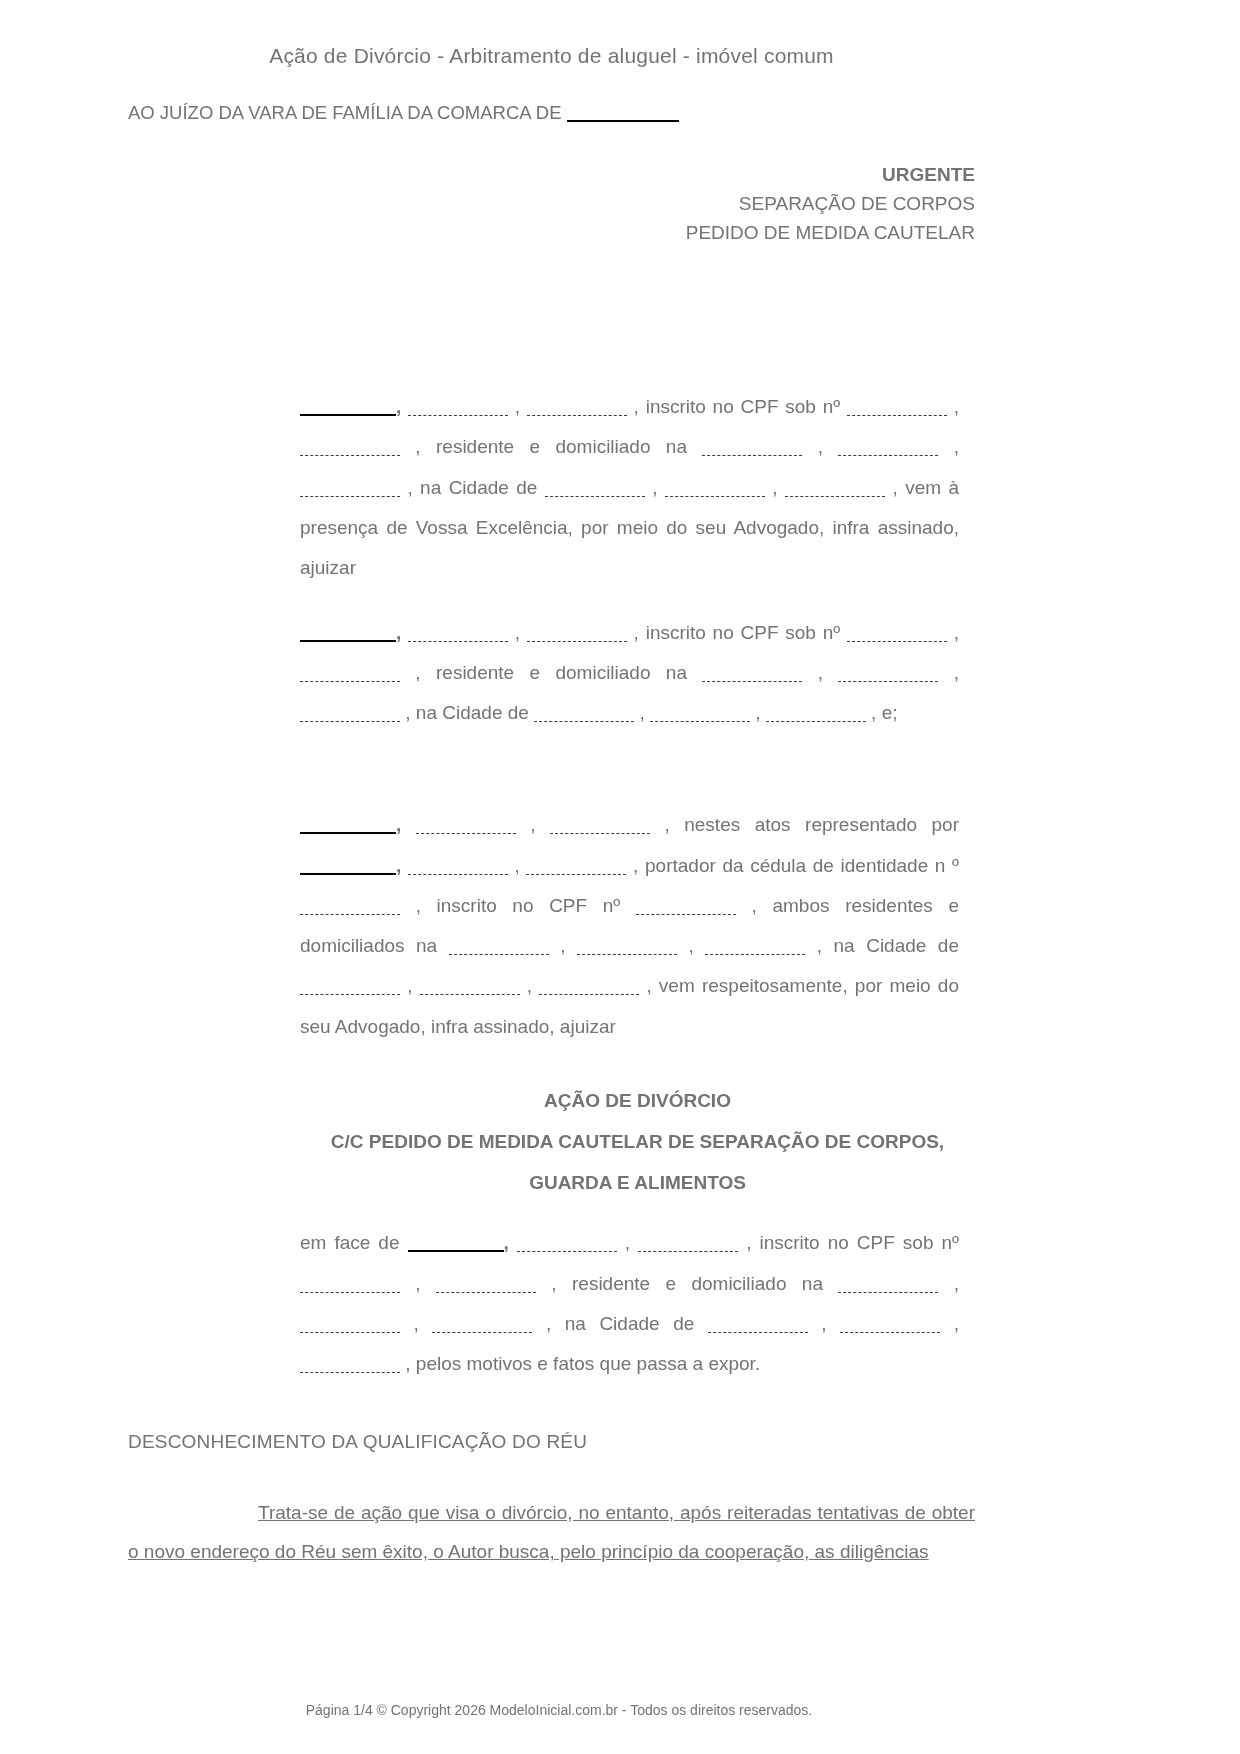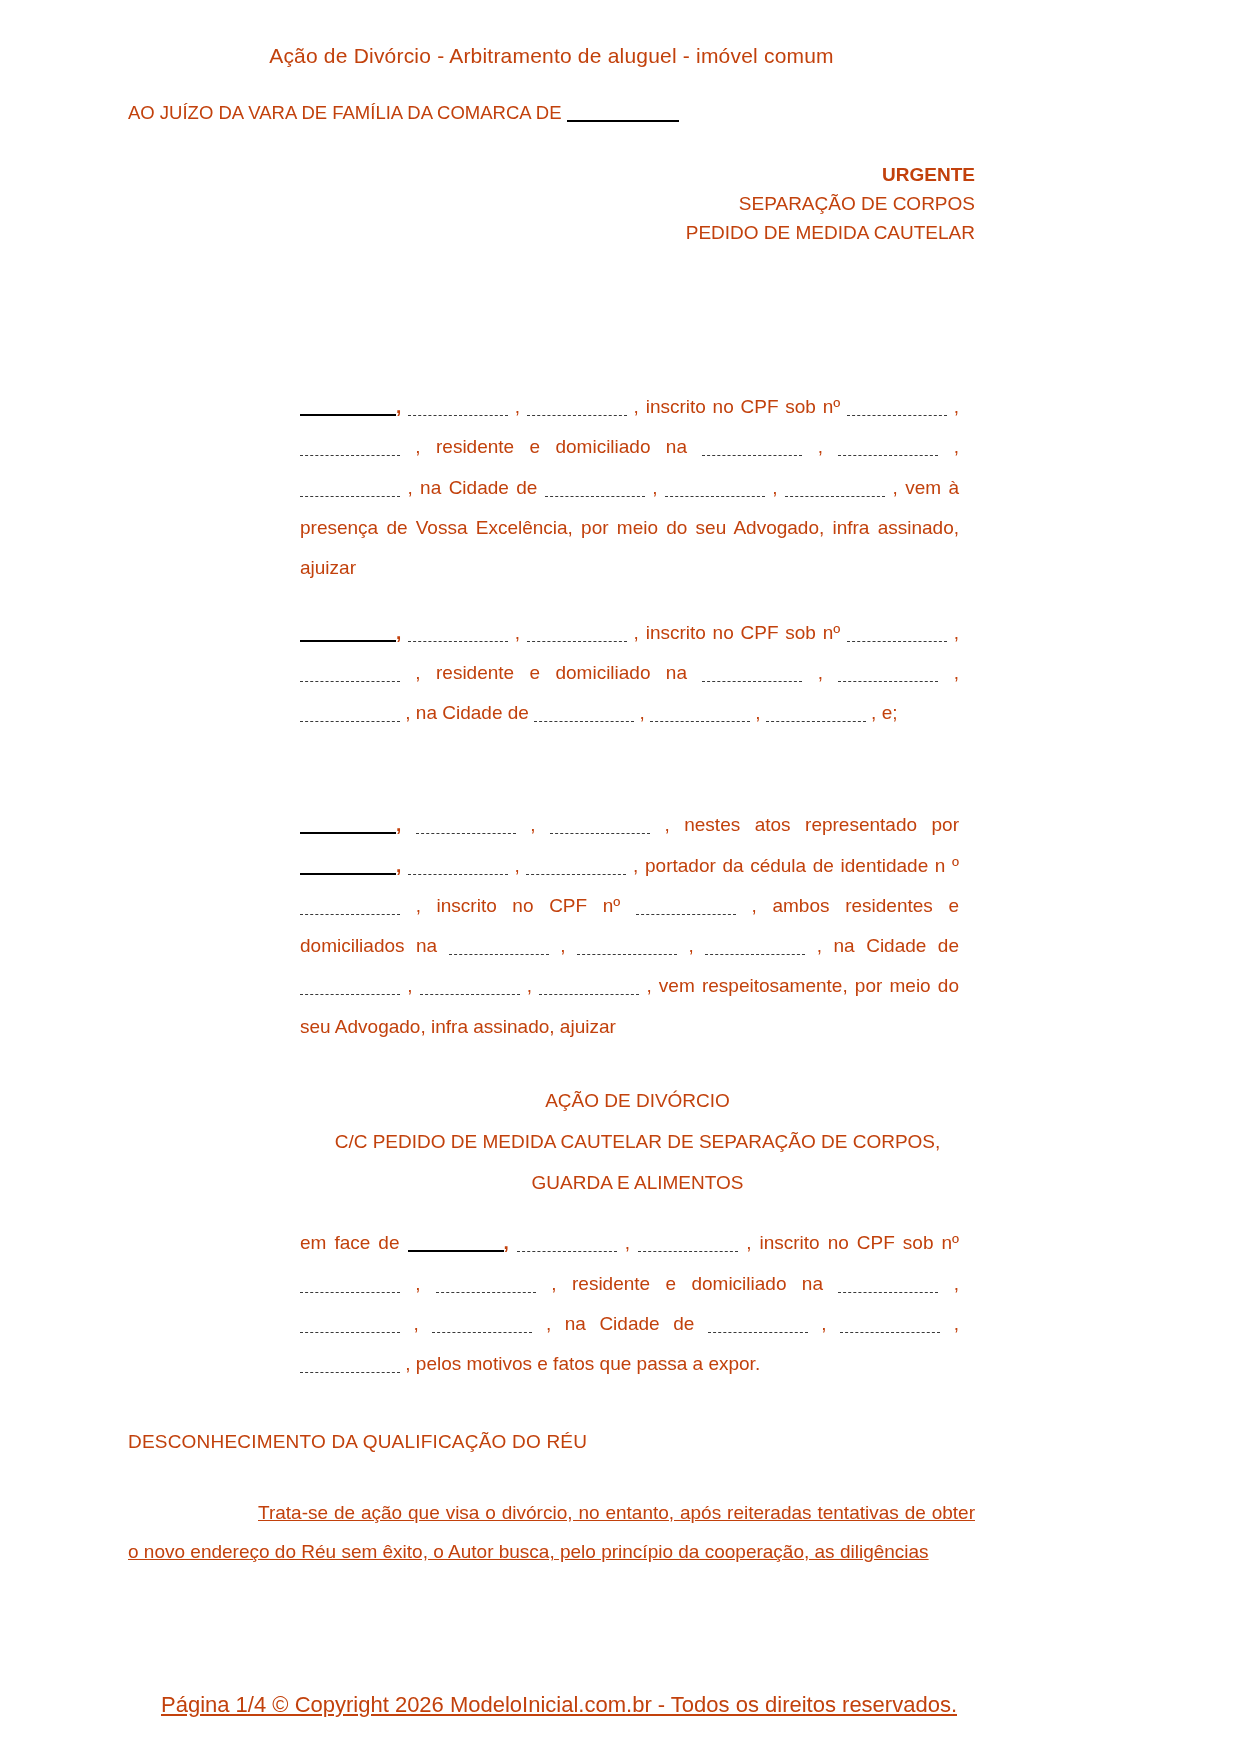--- a/index.html
+++ b/index.html
@@ -1,43 +1,43 @@
 <!DOCTYPE html>
 <html lang="pt-BR"><head>
 <meta charset="utf-8">
 <style>
   html,body{margin:0;padding:0;background:#e9e9e9;}
   .page{
-    width:1240px;height:1754px;margin:0 auto;background:#ffffff;color:#c2410c;
+    width:1240px;height:1754px;margin:0 auto;background:#ffffff;color:#737373;
     font-family:"Liberation Sans",sans-serif;font-size:19px;
     position:relative;box-sizing:border-box;
     padding:44px 265px 8px 128px;overflow:hidden;
   }
   .title{text-align:center;font-size:21px;letter-spacing:.2px;}
   .court{margin-top:34px;font-weight:normal;font-size:18.5px;}
   .urgent{margin-top:36px;text-align:right;line-height:1.53;}
   .urgent .u0{font-weight:bold;}
   .para{margin:0 16px 0 172px;text-align:justify;line-height:2.12;}
   .p-first{margin-top:140px;}
   .p-gap-sm{margin-top:24px;}
   .p-gap-lg{margin-top:72px;}
   .p-gap-xs{margin-top:20px;}
   .blank{
     display:inline-block;width:100px;height:0.82em;
     border-bottom:1px dashed #3a3a3a;margin-bottom:-3px;
   }
   .blank.solid{border-bottom:2px solid #000;width:96px;}
   .blank.w110{width:112px;}
   .b{font-weight:bold;}
-  .action-title{margin:34px 0 0 172px;text-align:center;font-weight:normal;line-height:2.15;}
+  .action-title{margin:34px 0 0 172px;text-align:center;font-weight:bold;line-height:2.15;}
   .section{margin:46px 0 0 0;font-size:19px;font-weight:normal;letter-spacing:.2px;}
   .body-text{margin:40px 0 0 0;text-align:justify;text-indent:130px;line-height:2.1;text-decoration:underline;}
   .footer{
     position:absolute;left:128px;right:250px;bottom:36px;
-    text-align:center;font-size:22px;white-space:nowrap;text-decoration:underline;
+    text-align:center;font-size:14px;white-space:nowrap;
   }
 </style>
 </head>
 <body>
 
 <div class="page">
 
   <div class="title">Ação de Divórcio - Arbitramento de aluguel - imóvel comum</div>
 
   <div class="court">

